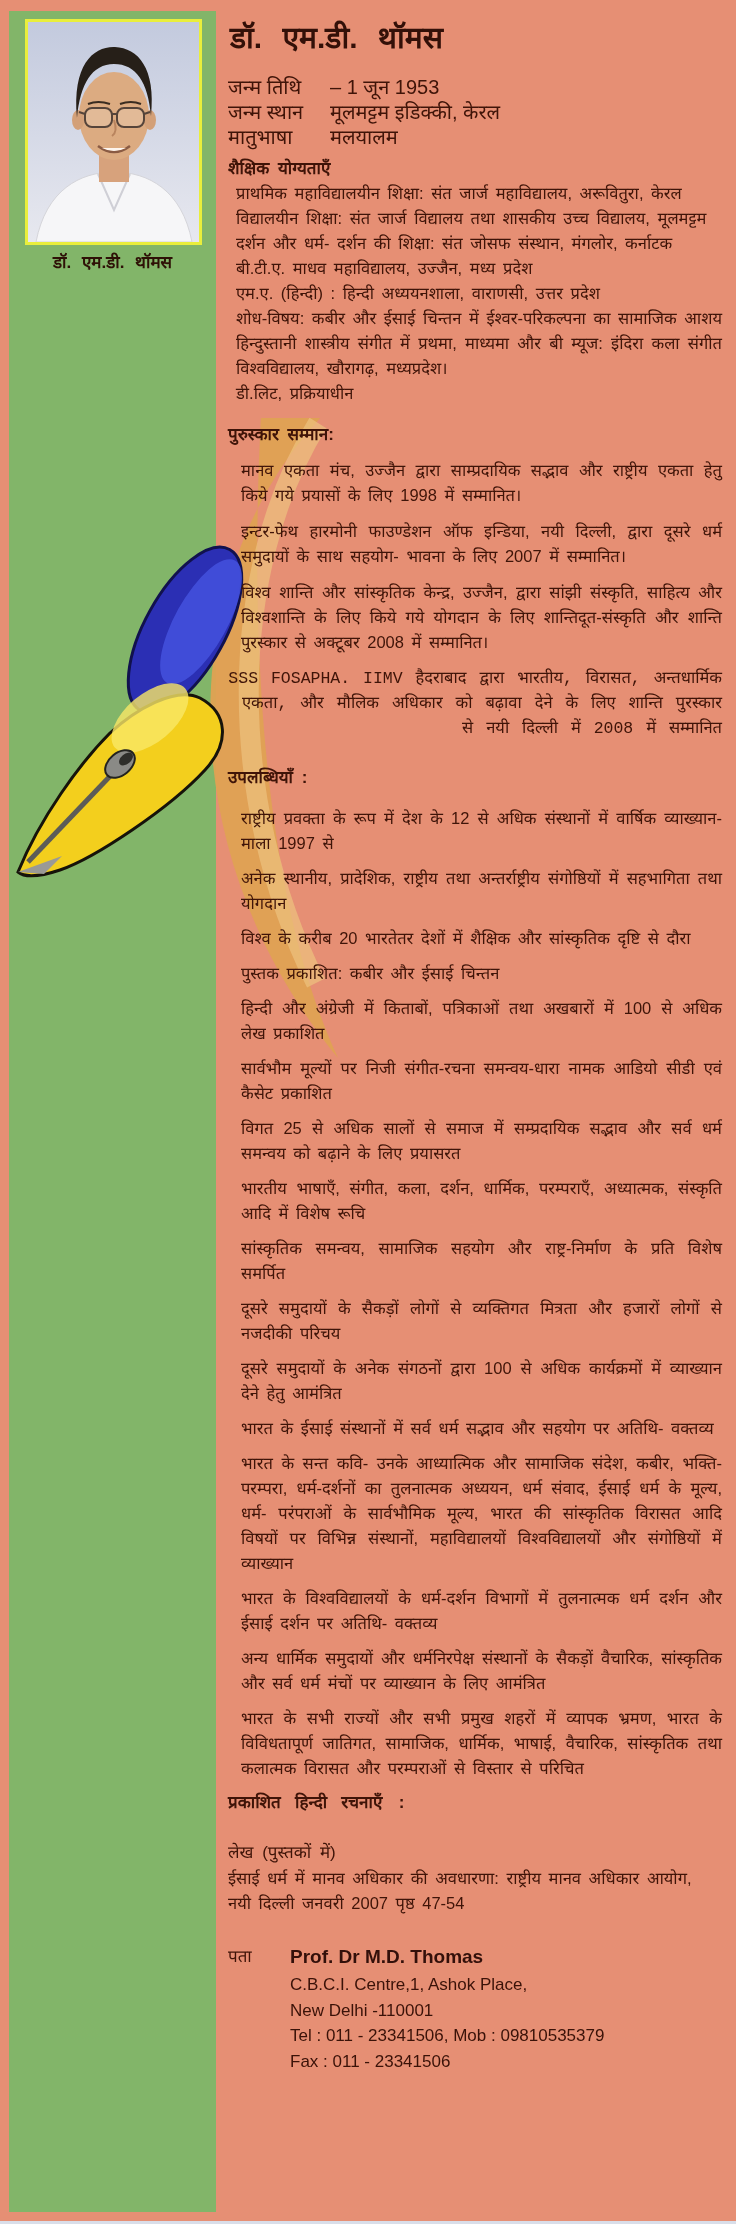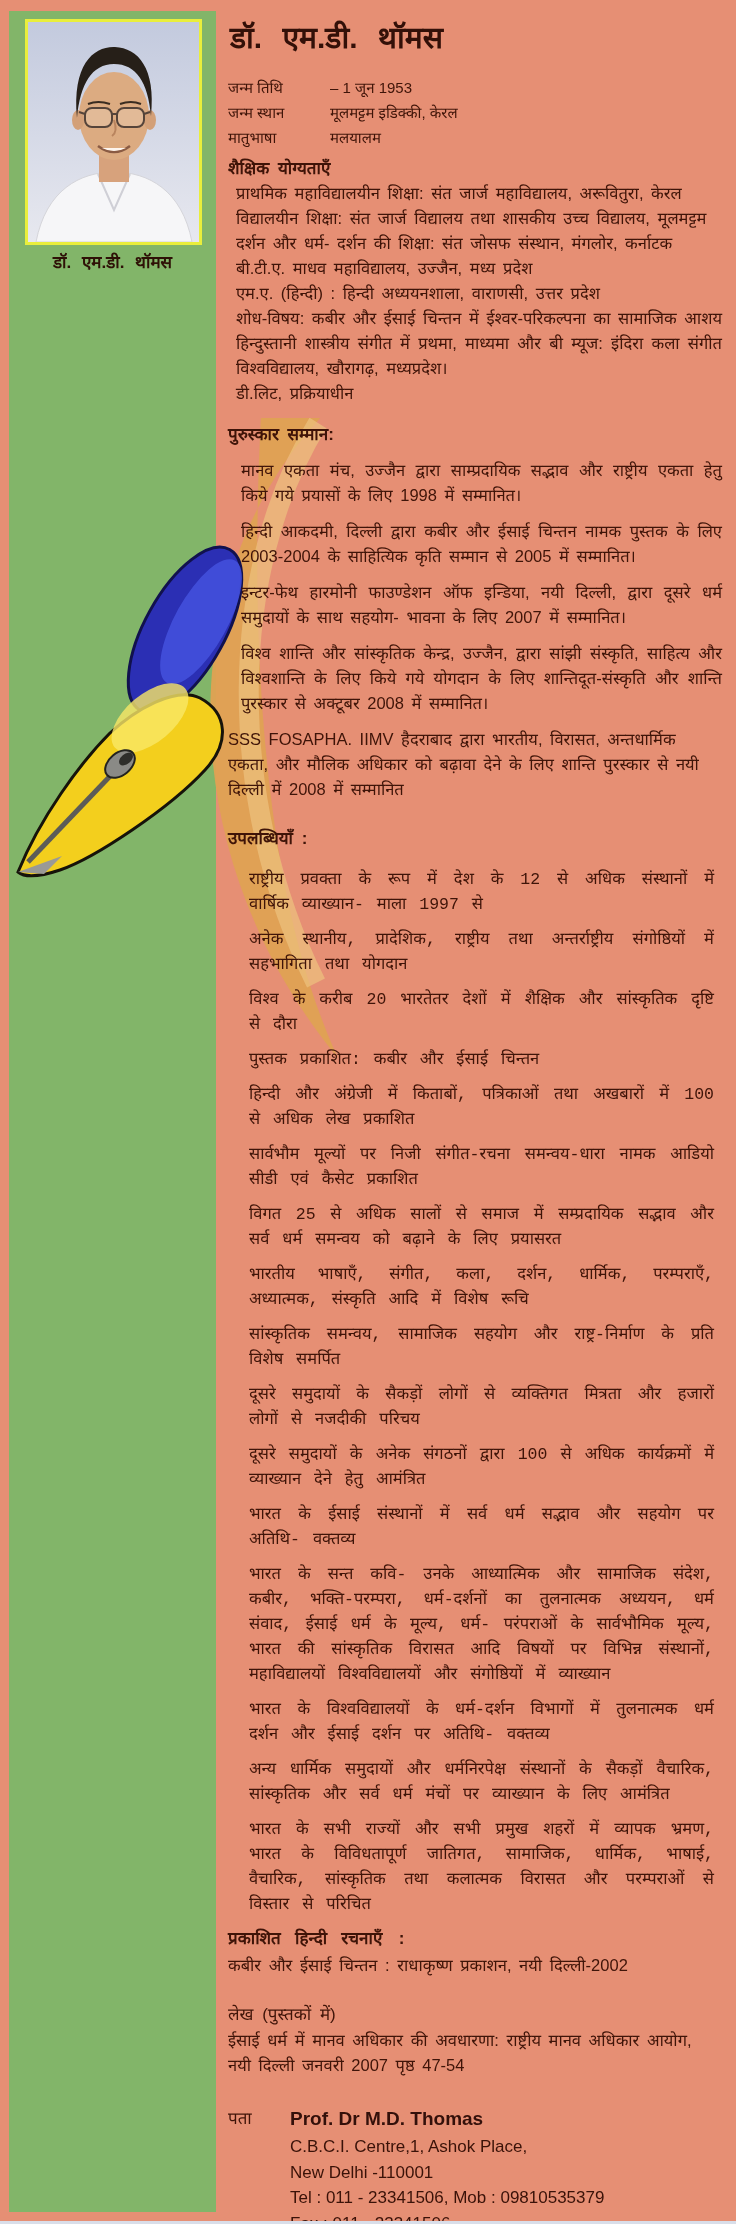--- a/index.html
+++ b/index.html
@@ -32,42 +32,42 @@
   .pen{
     position:absolute;left:0;top:418px;width:352px;height:660px;
   }
   .content{
     position:absolute;left:228px;top:12px;width:494px;
   }
   .title{
     font-size:30px;font-weight:700;margin:4px 0 18px 2px;
     word-spacing:12px;color:#331008;
   }
-  .info-row{display:flex;font-size:15px;line-height:25px;}
+  .info-row{display:flex;font-size:20px;line-height:25px;}
   .info-label{width:102px;flex:none;}
   .info-value{flex:1;}
   .membership{margin:0;font-size:16.5px;line-height:25px;}
   .sec-heading{
     font-weight:700;font-size:17px;line-height:25px;margin:0;
     word-spacing:4px;
   }
   .h-edu{margin-top:6px;}
   .h-awards{margin-top:16px;margin-bottom:8px;}
   .h-achv{margin-top:24px;margin-bottom:16px;}
   .h-pub{margin-top:8px;font-family:Liberation Mono, monospace;}
   .h-art{font-weight:400;margin-top:24px;}
   p.item{
     margin:0;padding-left:13px;
     font-size:16.5px;line-height:25px;
     text-align:justify;word-spacing:3px;
   }
   .edu p.item{margin:0;padding-left:8px;}
   .awards p.item{margin:11px 0;}
-  .achv p.item{margin:10px 8px;font-family:Liberation Mono, monospace;}
-  p.flush{padding-left:0;text-align:left;}
+  .achv p.item{margin:10px 0;}
+  p.flush{padding-left:0;text-align:right;font-family:Liberation Mono, monospace;}
   .pub-line,.art-line{
     margin:1px 0;font-size:16.5px;line-height:25px;word-spacing:3px;
   }
   .address{display:flex;margin-top:28px;}
   .addr-label{width:62px;flex:none;font-size:17px;line-height:26px;}
   .addr-name{font-weight:700;font-size:19px;line-height:26px;margin:0 0 2px 0;color:#33100a;}
   .addr-line{margin:0;font-size:17px;line-height:25.5px;color:#3a1208;}
 </style>
 </head>
 <body>
@@ -158,21 +158,20 @@
       <p class="item">बी.टी.ए. माधव महाविद्यालय, उज्जैन, मध्य प्रदेश</p>
       <p class="item">एम.ए. (हिन्दी) : हिन्दी अध्ययनशाला, वाराणसी, उत्तर प्रदेश</p>
       <p class="item">शोध-विषय: कबीर और ईसाई चिन्तन में ईश्वर-परिकल्पना का सामाजिक आशय</p>
       <p class="item">हिन्दुस्तानी शास्त्रीय संगीत में प्रथमा, माध्यमा और बी म्यूज: इंदिरा कला संगीत विश्वविद्यालय, खौरागढ़, मध्यप्रदेश।</p>
       <p class="item">डी.लिट, प्रक्रियाधीन</p>
     </div>
 
     <div class="awards">
       <p class="sec-heading h-awards">पुरुस्कार सम्मान:</p>
       <p class="item">मानव एकता मंच, उज्जैन द्वारा साम्प्रदायिक सद्भाव और राष्ट्रीय एकता हेतु किये गये प्रयासों के लिए 1998 में सम्मानित।</p>
-      <p class="item">हिन्दी आकदमी, दिल्ली द्वारा कबीर और ईसाई चिन्तन नामक पुस्तक के लिए 2003-2004 के साहित्यिक कृति सम्मान से 2005 में सम्मानित।</p>
       <p class="item">इन्टर-फेथ हारमोनी फाउण्डेशन ऑफ इन्डिया, नयी दिल्ली, द्वारा दूसरे धर्म समुदायों के साथ सहयोग- भावना के लिए 2007 में सम्मानित।</p>
       <p class="item">विश्व शान्ति और सांस्कृतिक केन्द्र, उज्जैन, द्वारा सांझी संस्कृति, साहित्य और विश्वशान्ति के लिए किये गये योगदान के लिए शान्तिदूत-संस्कृति और शान्ति पुरस्कार से अक्टूबर 2008 में सम्मानित।</p>
       <p class="item flush">SSS FOSAPHA. IIMV हैदराबाद द्वारा भारतीय, विरासत, अन्तधार्मिक एकता, और मौलिक अधिकार को बढ़ावा देने के लिए शान्ति पुरस्कार से नयी दिल्ली में 2008 में सम्मानित</p>
     </div>
 
     <div class="achv">
       <p class="sec-heading h-achv">उपलब्धियाँ   :</p>
       <p class="item">राष्ट्रीय प्रवक्ता के रूप में देश के 12 से अधिक संस्थानों में वार्षिक व्याख्यान- माला 1997 से</p>
       <p class="item">अनेक स्थानीय, प्रादेशिक, राष्ट्रीय तथा अन्तर्राष्ट्रीय संगोष्ठियों में सहभागिता तथा योगदान</p>
       <p class="item">विश्व के करीब 20 भारतेतर देशों में शैक्षिक और सांस्कृतिक दृष्टि से दौरा</p>
@@ -186,21 +185,20 @@
       <p class="item">दूसरे समुदायों के अनेक संगठनों द्वारा 100 से अधिक कार्यक्रमों में व्याख्यान देने हेतु आमंत्रित</p>
       <p class="item">भारत के ईसाई संस्थानों में सर्व धर्म सद्भाव और सहयोग पर अतिथि- वक्तव्य</p>
       <p class="item">भारत के सन्त कवि- उनके आध्यात्मिक और सामाजिक संदेश, कबीर, भक्ति-परम्परा, धर्म-दर्शनों का तुलनात्मक अध्ययन, धर्म संवाद, ईसाई धर्म के मूल्य, धर्म- परंपराओं के सार्वभौमिक मूल्य, भारत की सांस्कृतिक विरासत आदि विषयों पर विभिन्न संस्थानों, महाविद्यालयों विश्वविद्यालयों और संगोष्ठियों में व्याख्यान</p>
       <p class="item">भारत के विश्वविद्यालयों के धर्म-दर्शन विभागों में तुलनात्मक धर्म दर्शन और ईसाई दर्शन पर अतिथि- वक्तव्य</p>
       <p class="item">अन्य धार्मिक समुदायों और धर्मनिरपेक्ष संस्थानों के सैकड़ों वैचारिक, सांस्कृतिक और सर्व धर्म मंचों पर व्याख्यान के लिए आमंत्रित</p>
       <p class="item">भारत के सभी राज्यों और सभी प्रमुख शहरों में व्यापक भ्रमण, भारत के विविधतापूर्ण जातिगत, सामाजिक, धार्मिक, भाषाई, वैचारिक, सांस्कृतिक तथा कलात्मक विरासत और परम्पराओं से विस्तार से परिचित</p>
     </div>
 
     <div>
       <p class="sec-heading h-pub">प्रकाशित हिन्दी रचनाएँ   :</p>
-      <p class="pub-line">कबीर और ईसाई चिन्तन : राधाकृष्ण प्रकाशन, नयी दिल्ली-2002</p>
     </div>
 
     <div>
       <p class="sec-heading h-art">लेख (पुस्तकों में)</p>
       <p class="art-line">ईसाई धर्म में मानव अधिकार की अवधारणा: राष्ट्रीय मानव अधिकार आयोग, नयी दिल्ली जनवरी 2007 पृष्ठ 47-54</p>
     </div>
 
     <div class="address">
       <span class="addr-label">पता</span>
       <div>

